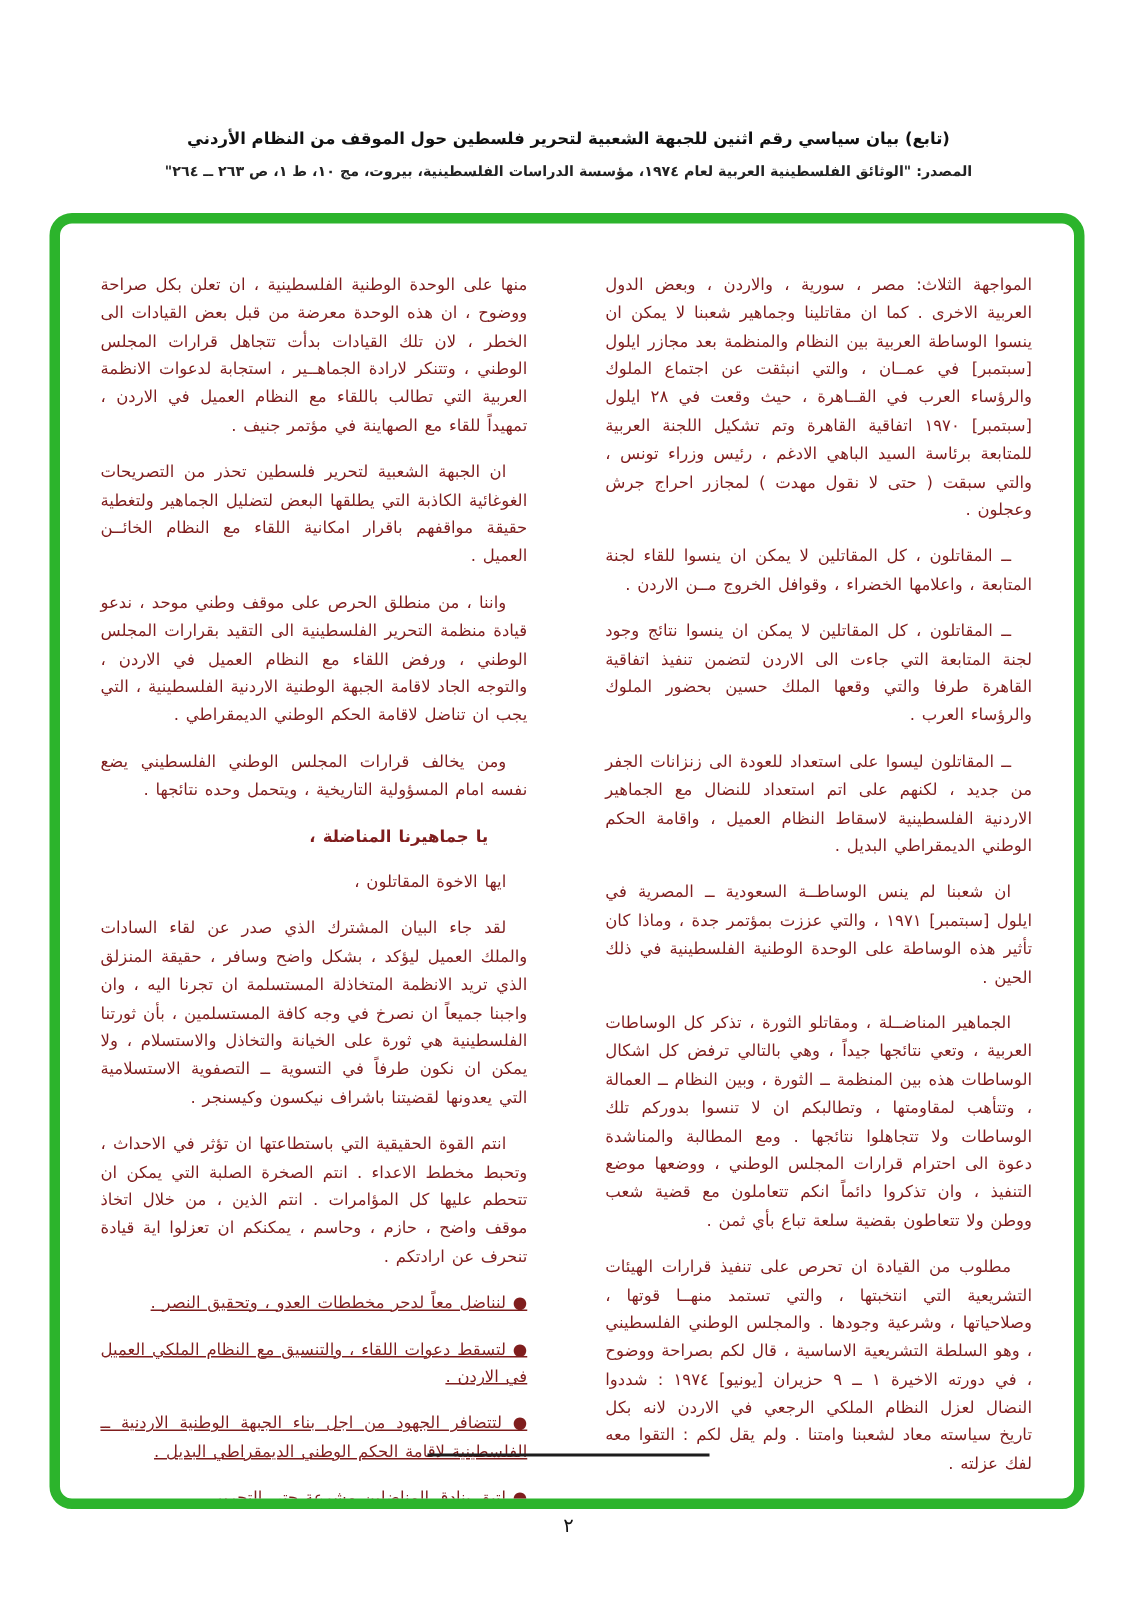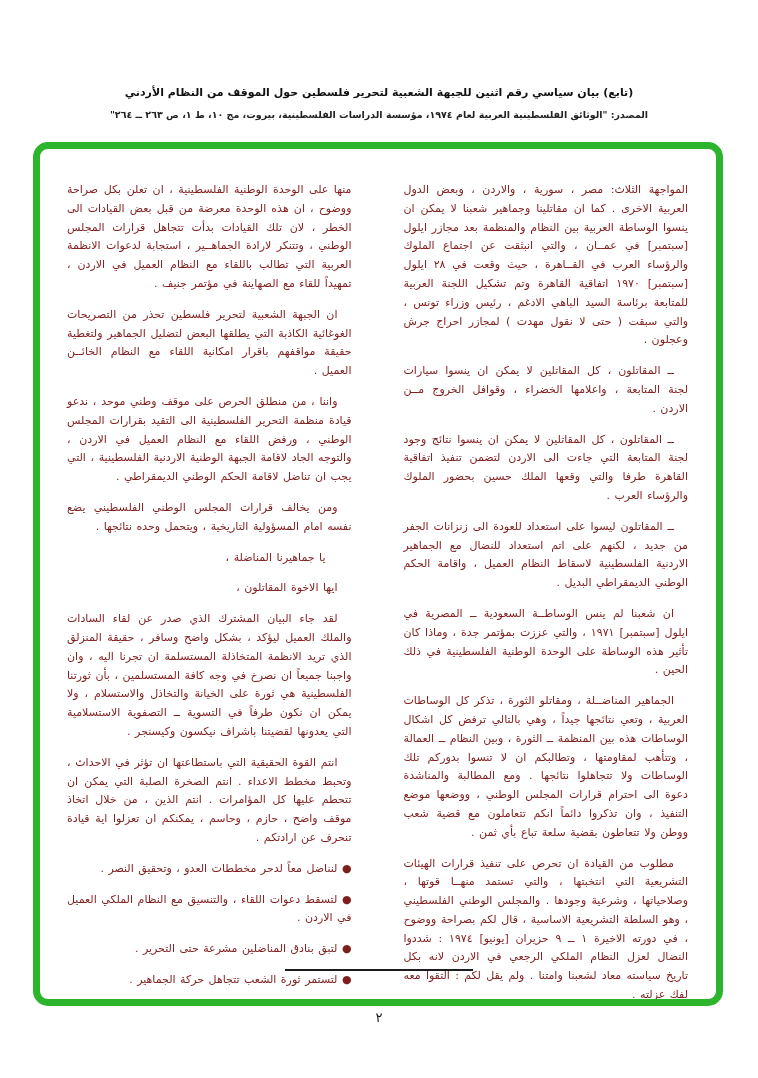--- a/index.html
+++ b/index.html
@@ -41,22 +41,22 @@
     margin:12px;
     direction:rtl;
     text-align:justify;
     font-size:11px;
     line-height:18.8px;
     color:#7f1d1d;
     word-spacing:1px;
   }
   .ind{text-indent:14px;}
   .ind2{text-indent:26px;}
-  .gap{margin-top:7px;}
-  .bullet{text-indent:0;}
+  .gap{margin-top:7px;font-weight:bold;}
+  .bullet{text-indent:0;text-decoration:underline;}
   .footrule{
     position:absolute;left:285px;top:969px;
     width:188px;height:2px;background:#1c1c1c;
   }
   .pagenum{
     position:absolute;top:1010px;left:0;right:0;
     text-align:center;font-size:13px;color:#111;
   }
 </style>
 </head>
@@ -64,40 +64,41 @@
 
 <div class="page">
 
   <div class="title">(تابع) بيان سياسي رقم اثنين للجبهة الشعبية لتحرير فلسطين حول الموقف من النظام الأردني</div>
   <div class="source">المصدر: "الوثائق الفلسطينية العربية لعام ١٩٧٤، مؤسسة الدراسات الفلسطينية، بيروت، مج ١٠، ط ١، ص ٢٦٣ ــ ٢٦٤"</div>
 
   <div class="frame">
 
     <div class="col">
       <p class="p">المواجهة الثلاث: مصر ، سورية ، والاردن ، وبعض الدول العربية الاخرى . كما ان مقاتلينا وجماهير شعبنا لا يمكن ان ينسوا الوساطة العربية بين النظام والمنظمة بعد مجازر ايلول [سبتمبر] في عمــان ، والتي انبثقت عن اجتماع الملوك والرؤساء العرب في القــاهرة ، حيث وقعت في ٢٨ ايلول [سبتمبر] ١٩٧٠ اتفاقية القاهرة وتم تشكيل اللجنة العربية للمتابعة برئاسة السيد الباهي الادغم ، رئيس وزراء تونس ، والتي سبقت ( حتى لا نقول مهدت ) لمجازر احراج جرش وعجلون .</p>
-      <p class="p ind">ــ المقاتلون ، كل المقاتلين لا يمكن ان ينسوا سيارات لجنة المتابعة ، واعلامها الخضراء ، وقوافل الخروج مــن الاردن .</p>
+      <p class="p ind">ــ المقاتلون ، كل المقاتلين لا يمكن ان ينسوا للقاء لجنة المتابعة ، واعلامها الخضراء ، وقوافل الخروج مــن الاردن .</p>
       <p class="p ind">ــ المقاتلون ، كل المقاتلين لا يمكن ان ينسوا نتائج وجود لجنة المتابعة التي جاءت الى الاردن لتضمن تنفيذ اتفاقية القاهرة طرفا والتي وقعها الملك حسين بحضور الملوك والرؤساء العرب .</p>
       <p class="p ind">ــ المقاتلون ليسوا على استعداد للعودة الى زنزانات الجفر من جديد ، لكنهم على اتم استعداد للنضال مع الجماهير الاردنية الفلسطينية لاسقاط النظام العميل ، واقامة الحكم الوطني الديمقراطي البديل .</p>
       <p class="p ind">ان شعبنا لم ينس الوساطــة السعودية ــ المصرية في ايلول [سبتمبر] ١٩٧١ ، والتي عززت بمؤتمر جدة ، وماذا كان تأثير هذه الوساطة على الوحدة الوطنية الفلسطينية في ذلك الحين .</p>
       <p class="p ind">الجماهير المناضــلة ، ومقاتلو الثورة ، تذكر كل الوساطات العربية ، وتعي نتائجها جيداً ، وهي بالتالي ترفض كل اشكال الوساطات هذه بين المنظمة ــ الثورة ، وبين النظام ــ العمالة ، وتتأهب لمقاومتها ، وتطالبكم ان لا تنسوا بدوركم تلك الوساطات ولا تتجاهلوا نتائجها . ومع المطالبة والمناشدة دعوة الى احترام قرارات المجلس الوطني ، ووضعها موضع التنفيذ ، وان تذكروا دائماً انكم تتعاملون مع قضية شعب ووطن ولا تتعاطون بقضية سلعة تباع بأي ثمن .</p>
       <p class="p ind">مطلوب من القيادة ان تحرص على تنفيذ قرارات الهيئات التشريعية التي انتخبتها ، والتي تستمد منهــا قوتها ، وصلاحياتها ، وشرعية وجودها . والمجلس الوطني الفلسطيني ، وهو السلطة التشريعية الاساسية ، قال لكم بصراحة ووضوح ، في دورته الاخيرة ١ ــ ٩ حزيران [يونيو] ١٩٧٤ : شددوا النضال لعزل النظام الملكي الرجعي في الاردن لانه بكل تاريخ سياسته معاد لشعبنا وامتنا . ولم يقل لكم : التقوا معه لفك عزلته .</p>
       <p class="p ind">ويهم الجبهة الشعبية لتحرير فلسطين ، والتي ارتضت المشاركة بعضوية اللجنة التنفيذية لمنظمة التحرير ، حرصاً</p>
     </div>
 
     <div class="col">
       <p class="p">منها على الوحدة الوطنية الفلسطينية ، ان تعلن بكل صراحة ووضوح ، ان هذه الوحدة معرضة من قبل بعض القيادات الى الخطر ، لان تلك القيادات بدأت تتجاهل قرارات المجلس الوطني ، وتتنكر لارادة الجماهــير ، استجابة لدعوات الانظمة العربية التي تطالب باللقاء مع النظام العميل في الاردن ، تمهيداً للقاء مع الصهاينة في مؤتمر جنيف .</p>
       <p class="p ind">ان الجبهة الشعبية لتحرير فلسطين تحذر من التصريحات الغوغائية الكاذبة التي يطلقها البعض لتضليل الجماهير ولتغطية حقيقة مواقفهم باقرار امكانية اللقاء مع النظام الخائــن العميل .</p>
       <p class="p ind">واننا ، من منطلق الحرص على موقف وطني موحد ، ندعو قيادة منظمة التحرير الفلسطينية الى التقيد بقرارات المجلس الوطني ، ورفض اللقاء مع النظام العميل في الاردن ، والتوجه الجاد لاقامة الجبهة الوطنية الاردنية الفلسطينية ، التي يجب ان تناضل لاقامة الحكم الوطني الديمقراطي .</p>
       <p class="p ind">ومن يخالف قرارات المجلس الوطني الفلسطيني يضع نفسه امام المسؤولية التاريخية ، ويتحمل وحده نتائجها .</p>
       <p class="p ind2 gap">يا جماهيرنا المناضلة ،</p>
       <p class="p ind">ايها الاخوة المقاتلون ،</p>
       <p class="p ind">لقد جاء البيان المشترك الذي صدر عن لقاء السادات والملك العميل ليؤكد ، بشكل واضح وسافر ، حقيقة المنزلق الذي تريد الانظمة المتخاذلة المستسلمة ان تجرنا اليه ، وان واجبنا جميعاً ان نصرخ في وجه كافة المستسلمين ، بأن ثورتنا الفلسطينية هي ثورة على الخيانة والتخاذل والاستسلام ، ولا يمكن ان نكون طرفاً في التسوية ــ التصفوية الاستسلامية التي يعدونها لقضيتنا باشراف نيكسون وكيسنجر .</p>
       <p class="p ind">انتم القوة الحقيقية التي باستطاعتها ان تؤثر في الاحداث ، وتحبط مخطط الاعداء . انتم الصخرة الصلبة التي يمكن ان تتحطم عليها كل المؤامرات . انتم الذين ، من خلال اتخاذ موقف واضح ، حازم ، وحاسم ، يمكنكم ان تعزلوا اية قيادة تنحرف عن ارادتكم .</p>
       <p class="p bullet">● لنناضل معاً لدحر مخططات العدو ، وتحقيق النصر .</p>
       <p class="p bullet">● لتسقط دعوات اللقاء ، والتنسيق مع النظام الملكي العميل في الاردن .</p>
+      <p class="p bullet">● لتتضافر الجهود من اجل بناء الجبهة الوطنية الاردنية ــ الفلسطينية لاقامة الحكم الوطني الديمقراطي البديل .</p>
       <p class="p bullet">● لتبق بنادق المناضلين مشرعة حتى التحرير .</p>
       <p class="p bullet">● لتستمر ثورة الشعب تتجاهل حركة الجماهير .</p>
     </div>
 
   </div>
 
   <div class="footrule"></div>
   <div class="pagenum">٢</div>
 
 </div>

